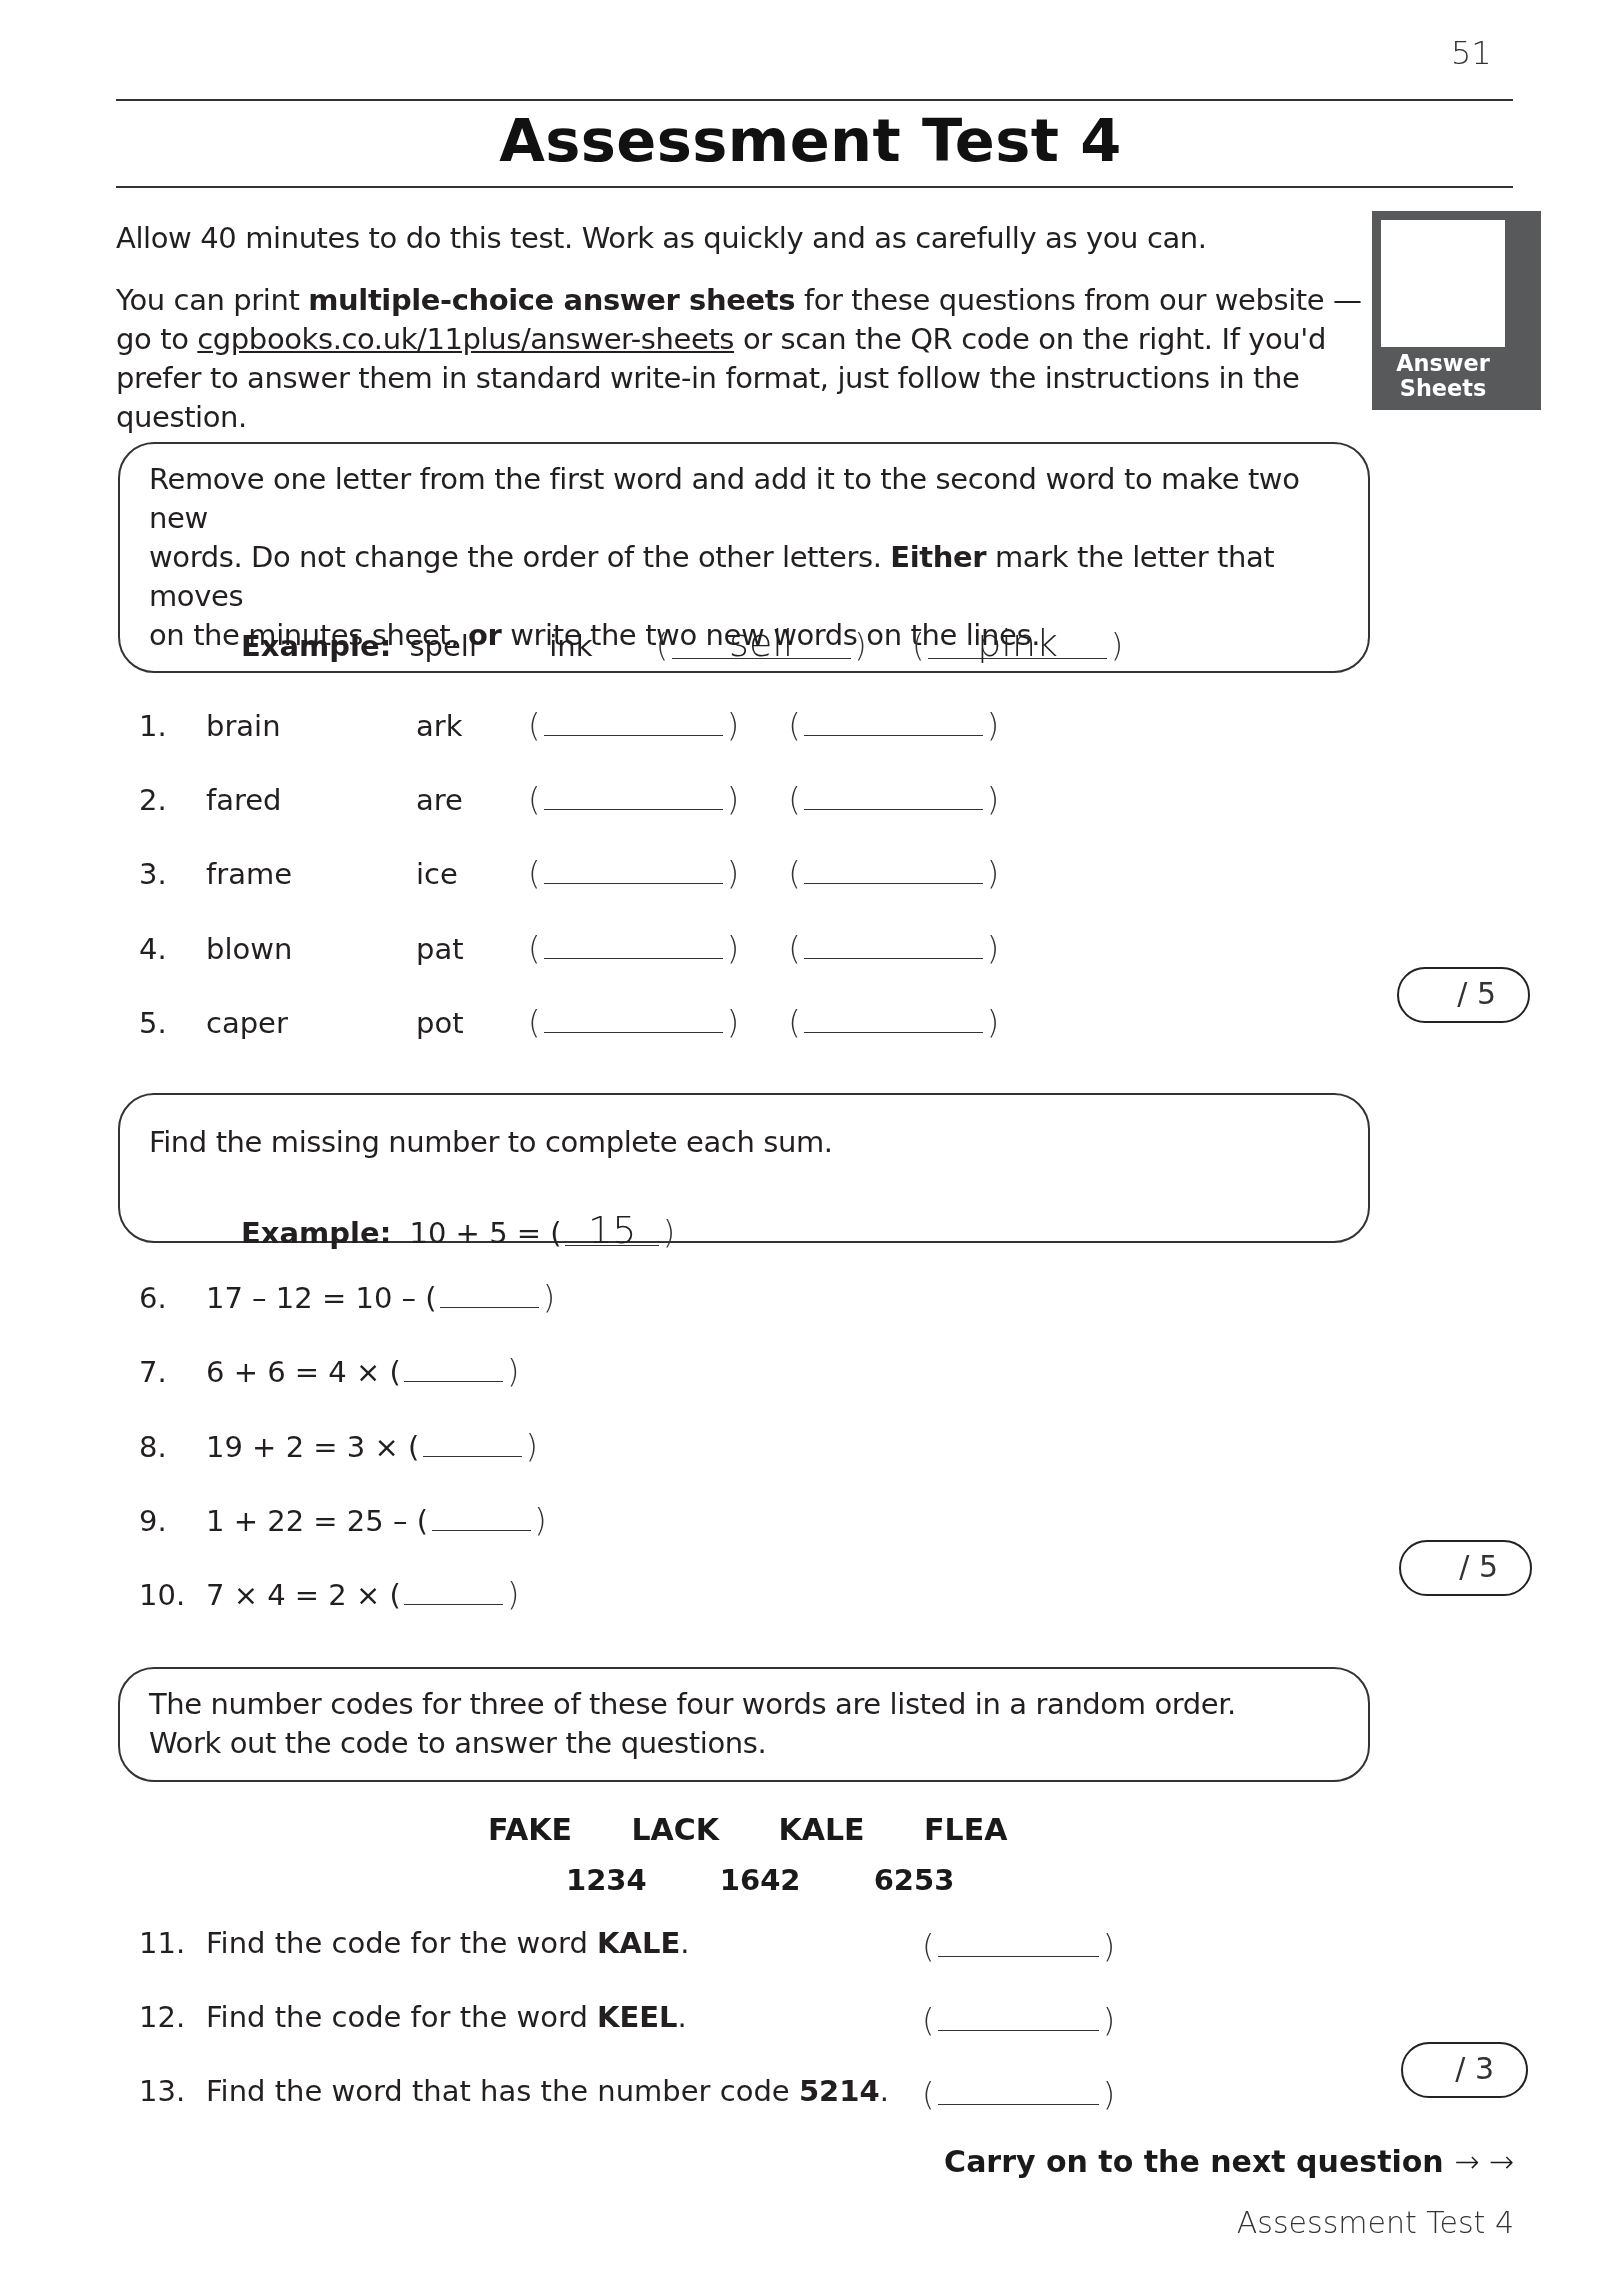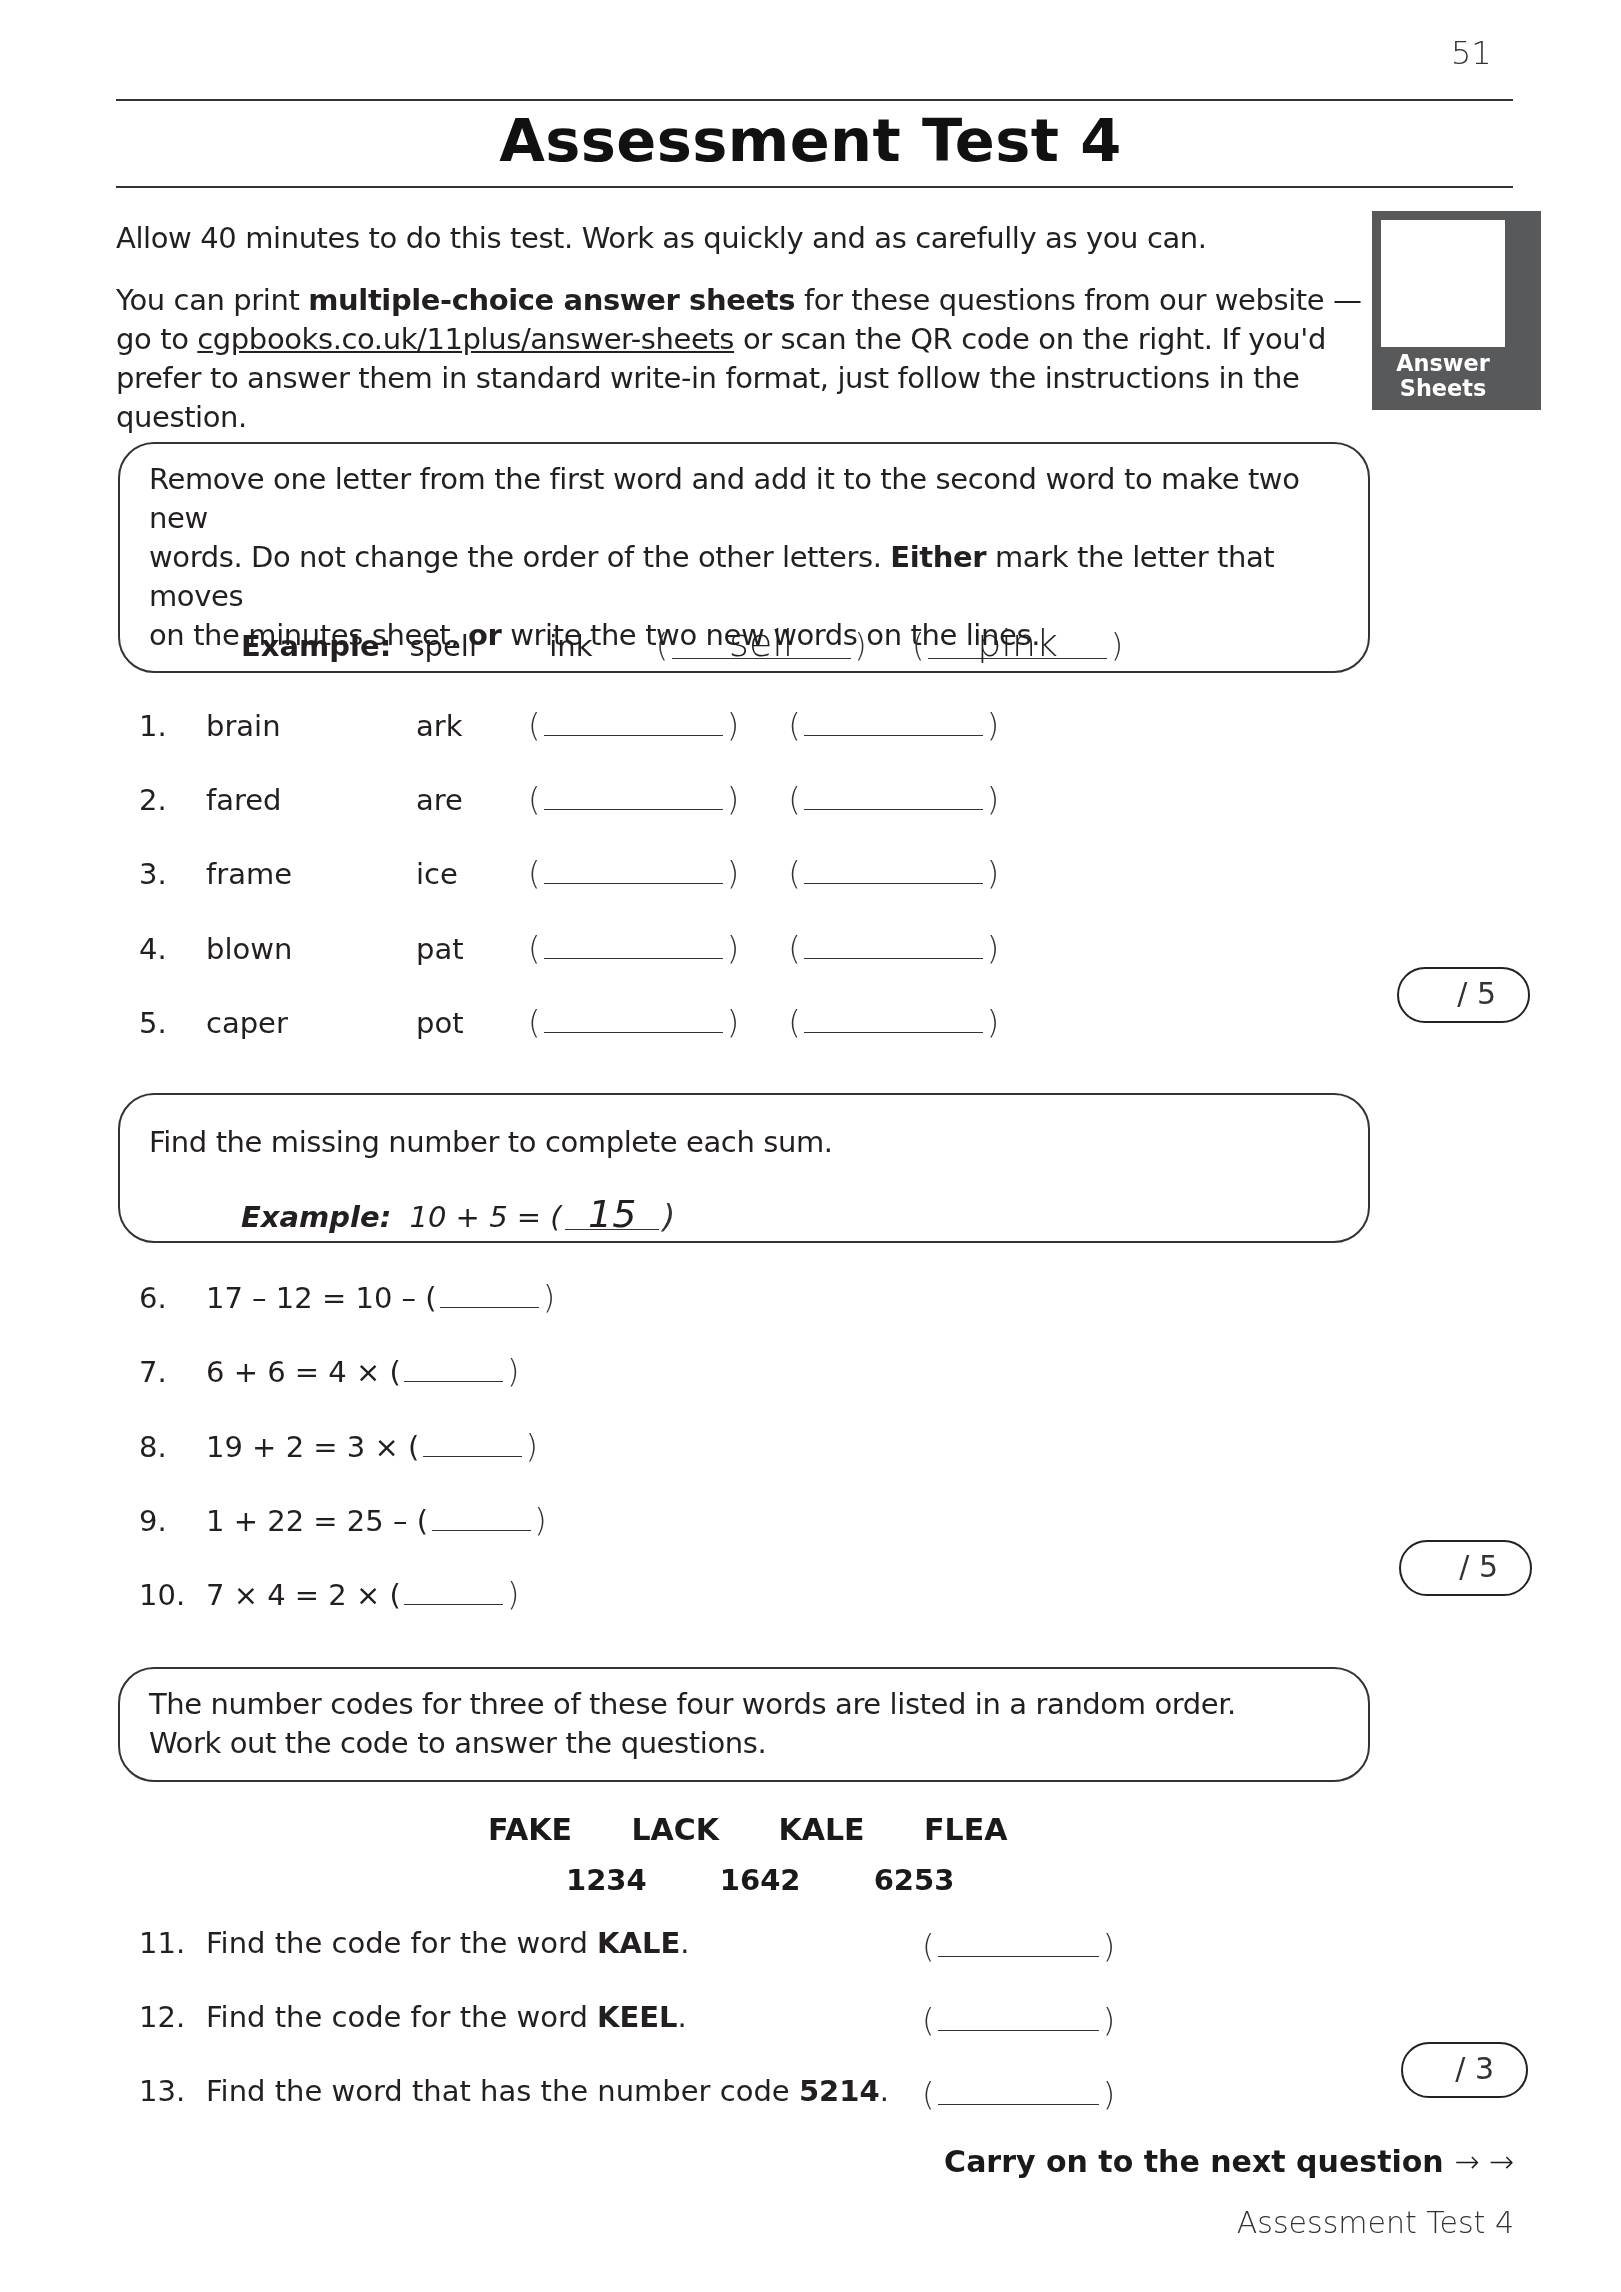--- a/index.html
+++ b/index.html
@@ -89,21 +89,21 @@
 <div class="abs q" style="left:139px; top:928px;">
   <span style="display:inline-block;width:67px;">4.</span><span style="display:inline-block;width:210px;">blown</span><span style="display:inline-block;width:112px;">pat</span><span class="paren">(</span><span class="blank" style="width:179px;"></span><span class="paren">)</span><span class="paren" style="margin-left:49px;">(</span><span class="blank" style="width:179px;"></span><span class="paren">)</span>
 </div>
 <div class="abs q" style="left:139px; top:1002px;">
   <span style="display:inline-block;width:67px;">5.</span><span style="display:inline-block;width:210px;">caper</span><span style="display:inline-block;width:112px;">pot</span><span class="paren">(</span><span class="blank" style="width:179px;"></span><span class="paren">)</span><span class="paren" style="margin-left:49px;">(</span><span class="blank" style="width:179px;"></span><span class="paren">)</span>
 </div>
 <div class="abs score" style="left:1397px; top:967px;">/ 5</div>
 
 <div class="abs box" style="top:1093px; height:150px;">
   <div class="box-text" style="top:28px;">Find the missing number to complete each sum.</div>
-  <div class="example" style="left:121px; top:88px;font-style:italic;">
+  <div class="example" style="left:121px; top:104px;">
     <b>Example:</b>
     <span style="margin-left:9px;">10 + 5 = (</span><span class="blank hand" style="width:94px; text-align:center; line-height:30px;">15</span><span class="paren">)</span>
   </div>
 </div>
 
 <div class="abs q" style="left:139px; top:1277px;">
   <span style="display:inline-block;width:67px;">6.</span><span>17 – 12 = 10 – (</span><span class="blank" style="width:99px;"></span><span class="paren">)</span>
 </div>
 <div class="abs q" style="left:139px; top:1351px;">
   <span style="display:inline-block;width:67px;">7.</span><span>6 + 6 = 4 × (</span><span class="blank" style="width:99px;"></span><span class="paren">)</span>

